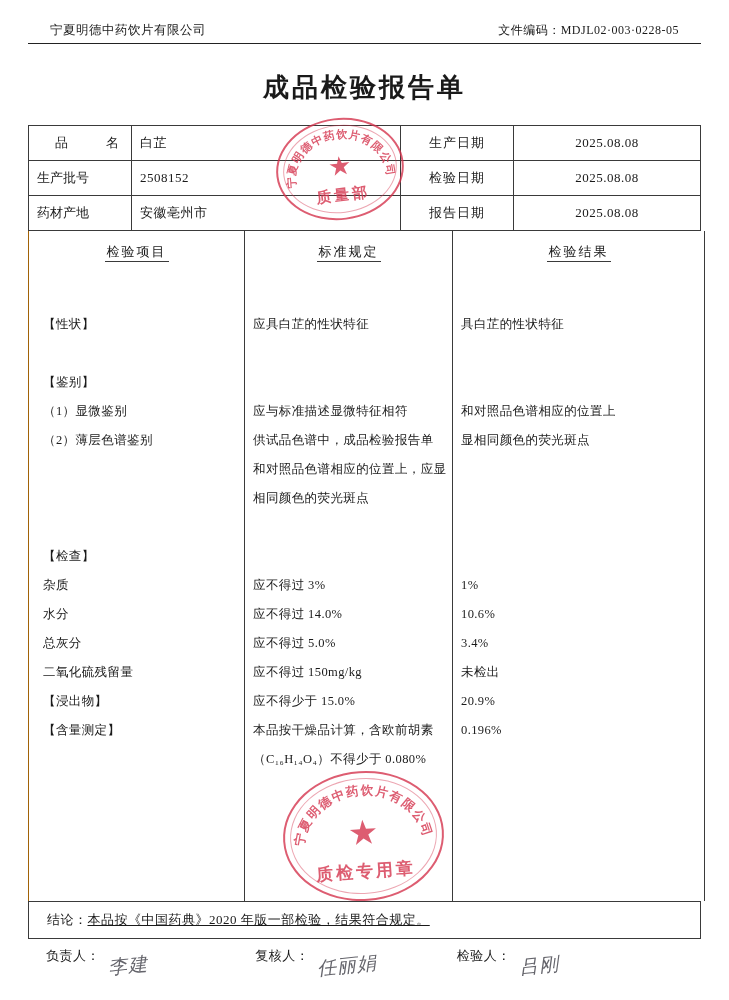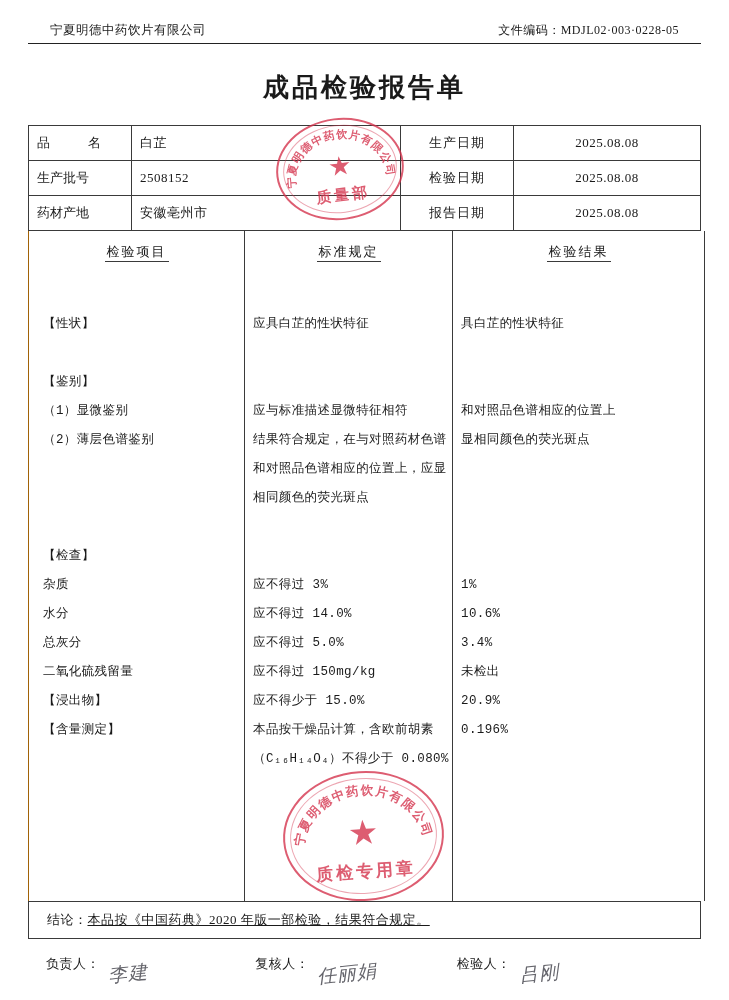--- a/index.html
+++ b/index.html
@@ -51,21 +51,21 @@
   }
   table.main td {
     border: 1px solid #3a3a3a;
     font-size: 13px;
     padding: 6px 8px;
     vertical-align: middle;
     height: 22px;
   }
   td.lbl {
     width: 86px;
-    text-align: left;
+    text-align: right;
     letter-spacing: 4px;
     white-space: nowrap;
     padding-left: 6px;
     padding-right: 2px;
   }
   td.lbl-n {
     width: 86px;
     text-align: left;
     letter-spacing: 0px;
     white-space: nowrap;
@@ -115,21 +115,20 @@
     letter-spacing: 2px;
   }
   .grid .head td span {
     border-bottom: 1px solid #3a3a3a;
     padding: 0 2px 2px 2px;
   }
 
   .body-cell {
     padding: 14px 0 0 0;
     height: 620px;
-    font-family: Liberation Mono, monospace;
   }
   .rows { position: relative; }
   .rline {
     height: 29px;
     line-height: 29px;
     padding-left: 14px;
     white-space: nowrap;
     letter-spacing: .4px;
   }
   .rline.pad { padding-left: 8px; }
@@ -146,21 +145,21 @@
   }
   .concl u { text-decoration: underline; }
 
   .signrow {
     display: flex;
     font-size: 13px;
     padding: 8px 0 0 18px;
     letter-spacing: .5px;
     position: relative;
   }
-  .sigblock { position: relative; white-space: nowrap; margin-top: 8px; }
+  .sigblock { position: relative; white-space: nowrap; }
   .sigblock.s1 { width: 215px; }
   .sigblock.s2 { width: 207px; }
   .sigblock.s3 { width: 251px; }
   .sig-script {
     font-family: "DejaVu Serif", serif;
     font-style: italic;
     color: #4a4a52;
     font-size: 19px;
     position: absolute;
     top: 6px;
@@ -302,21 +301,21 @@
               <div class="rline">&nbsp;</div>
             </div>
       </td>
       <td class="col-b body-cell">
         <div class="rows" id="col-specs">
               <div class="spacer"></div>
               <div class="rline pad">应具白芷的性状特征</div>
               <div class="spacer"></div>
               <div class="rline pad">&nbsp;</div>
               <div class="rline pad">应与标准描述显微特征相符</div>
-              <div class="rline pad">结果符合规定，在与对照药材色谱</div>
+              <div class="rline pad">供试品色谱中，成品检验报告单</div>
               <div class="rline pad">和对照品色谱相应的位置上，应显</div>
               <div class="rline pad">相同颜色的荧光斑点</div>
               <div class="spacer"></div>
               <div class="rline pad">&nbsp;</div>
               <div class="rline pad">应不得过 3%</div>
               <div class="rline pad">应不得过 14.0%</div>
               <div class="rline pad">应不得过 5.0%</div>
               <div class="rline pad">应不得过 150mg/kg</div>
               <div class="rline pad">应不得少于 15.0%</div>
               <div class="rline pad">本品按干燥品计算，含欧前胡素</div>

